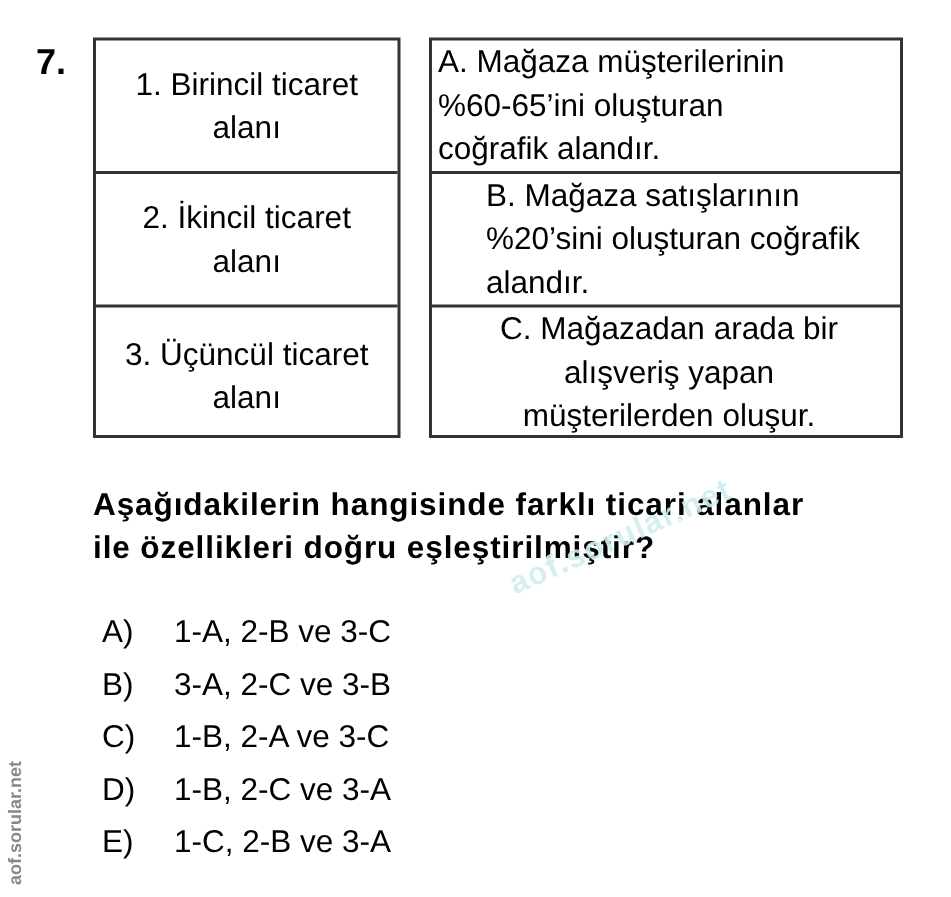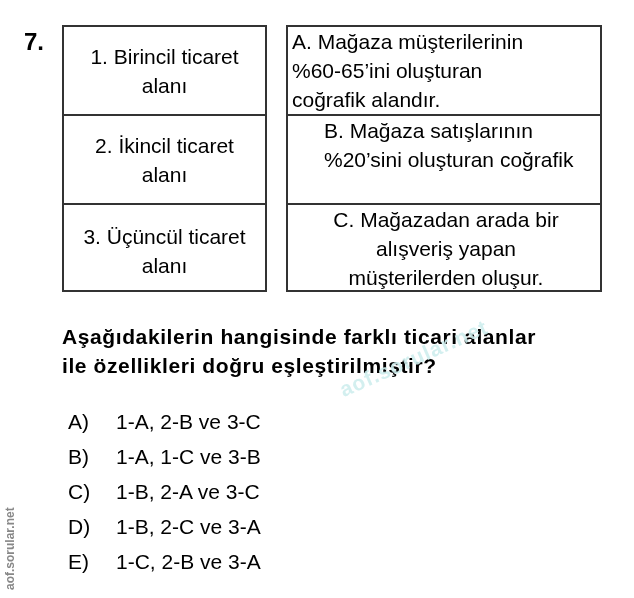--- a/index.html
+++ b/index.html
@@ -148,20 +148,21 @@
 <div class="right-table">
   <div class="right-cell" style="top:0px;">
     <div>A. Mağaza müşterilerinin</div>
     <div>%60-65’ini oluşturan</div>
     <div>coğrafik alandır.</div>
   </div>
   <div class="divider" style="top:87px;"></div>
   <div class="right-cell" style="top:89px;margin-left:32px;">
     <div>B. Mağaza satışlarının</div>
     <div>%20’sini oluşturan coğrafik</div>
+    <div>alandır.</div>
   </div>
   <div class="divider" style="top:176px;"></div>
   <div class="right-cell" style="top:178px;text-align:center;">
     <div>C. Mağazadan arada bir</div>
     <div>alışveriş yapan</div>
     <div>müşterilerden oluşur.</div>
   </div>
 </div>
 
 <div class="question">
@@ -171,21 +172,21 @@
 
 <div class="watermark-diag">aof.sorular.net</div>
 
 <div class="options">
   <div class="option">
     <span class="opt-letter">A)</span>
     <span>1-A, 2-B ve 3-C</span>
   </div>
   <div class="option">
     <span class="opt-letter">B)</span>
-    <span>1-A, 1-C ve 3-B</span>
+    <span>3-A, 2-C ve 3-B</span>
   </div>
   <div class="option">
     <span class="opt-letter">C)</span>
     <span>1-B, 2-A ve 3-C</span>
   </div>
   <div class="option">
     <span class="opt-letter">D)</span>
     <span>1-B, 2-C ve 3-A</span>
   </div>
   <div class="option">

